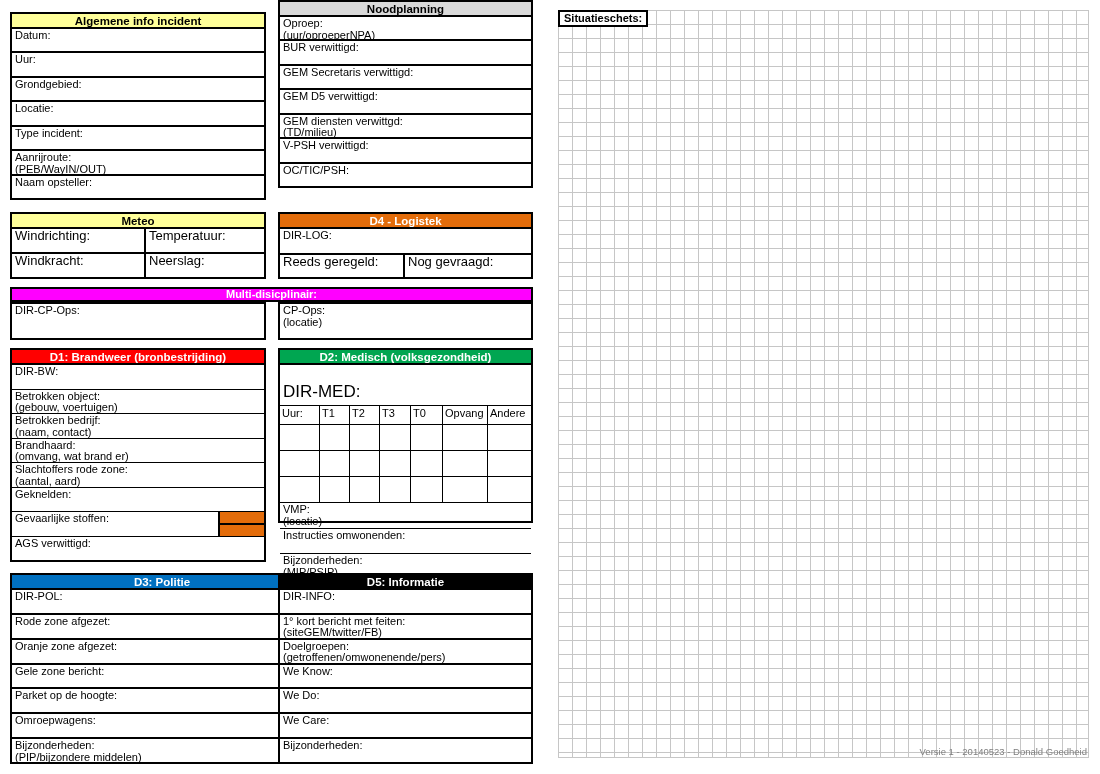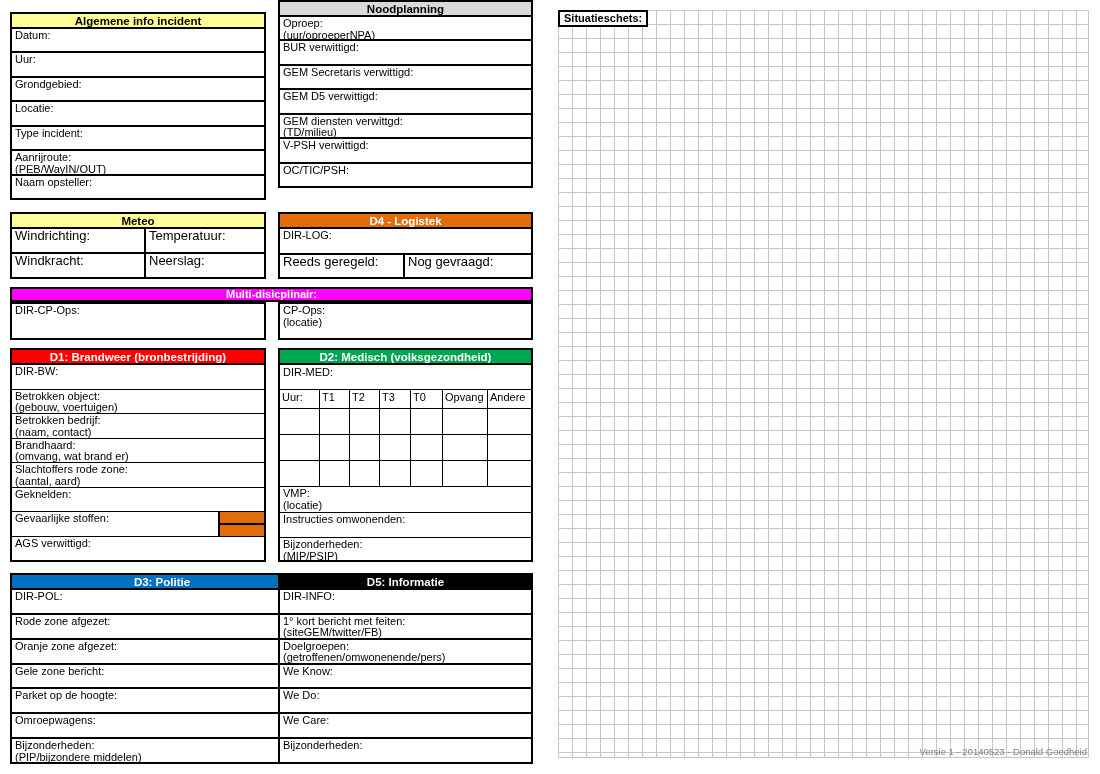--- a/index.html
+++ b/index.html
@@ -47,21 +47,21 @@
   .multi-box { position: absolute; top: 302px; height: 38px; border: 2px solid #000;
     padding: 1px 3px; font-size: 11px; line-height: 11.5px; background: #fff; }
 
   
   .orange-cells { position: absolute; top: 0; right: 0; bottom: 0; width: 46px;
     border-left: 2px solid #000; display: flex; flex-direction: column; }
   .oc { flex: 1; background: #E36C0A; }
   .oc:first-child { border-bottom: 2px solid #000; }
 
   
-  .d2-dir  { flex: 0 0 25px; border-bottom: 1px solid #000; padding: 1px 3px; font-size: 11px; }
+  .d2-dir  { flex: 0 0 25px; border-bottom: 1px solid #000; padding: 1px 3px; font-size: 17px; margin-top: 16px; }
   .d2t { flex: 0 0 97px; display: flex; flex-direction: column; border-bottom: 1px solid #000; }
   .d2tr { flex: 1; display: flex; border-bottom: 1px solid #000; }
   .d2tr:last-child { border-bottom: 0; }
   .d2tr.head { flex: 0 0 19px; }
   .d2c { padding: 1px 2px; font-size: 11px; line-height: 12px; border-right: 1px solid #000;
          overflow: hidden; white-space: nowrap; }
   .d2c:last-child { border-right: 0; }
   .w0 { flex: 0 0 40px; } .w1 { flex: 0 0 30px; } .w2 { flex: 0 0 30px; }
   .w3 { flex: 0 0 31px; } .w4 { flex: 0 0 32px; } .w5 { flex: 0 0 45px; } .w6 { flex: 1; }
   .d2-vmp   { flex: 0 0 24px; border-bottom: 1px solid #000; padding: 1px 3px; font-size: 11px; line-height: 11.5px; }
@@ -88,21 +88,21 @@
   }
 
   
   #sec-algemene     { left: 10px;  top: 12px;  width: 256px; height: 188px; }
   #sec-noodplanning { left: 278px; top: 0;  width: 255px; height: 188px; }
   #sec-meteo        { left: 10px;  top: 212px; width: 256px; height: 67px; }
   #sec-d4           { left: 278px; top: 212px; width: 255px; height: 67px; }
   #multi-left       { left: 10px;  width: 256px; }
   #multi-right      { left: 278px; width: 255px; }
   #sec-d1           { left: 10px;  top: 348px; width: 256px; height: 214px; }
-  #sec-d2           { left: 278px; top: 348px; width: 255px; height: 214px; }
+  #sec-d2           { left: 278px; top: 348px; width: 255px; height: 175px; }
   #sec-d3           { left: 10px;  top: 573px; width: 304px; height: 191px; }
   #sec-d5           { left: 278px; top: 573px; width: 255px; height: 191px; }
 </style>
 </head>
 <body>
 
 <div class="page">
 
   <div class="sec" id="sec-algemene">
     <div class="sec-h h-yellow">Algemene info incident</div>

